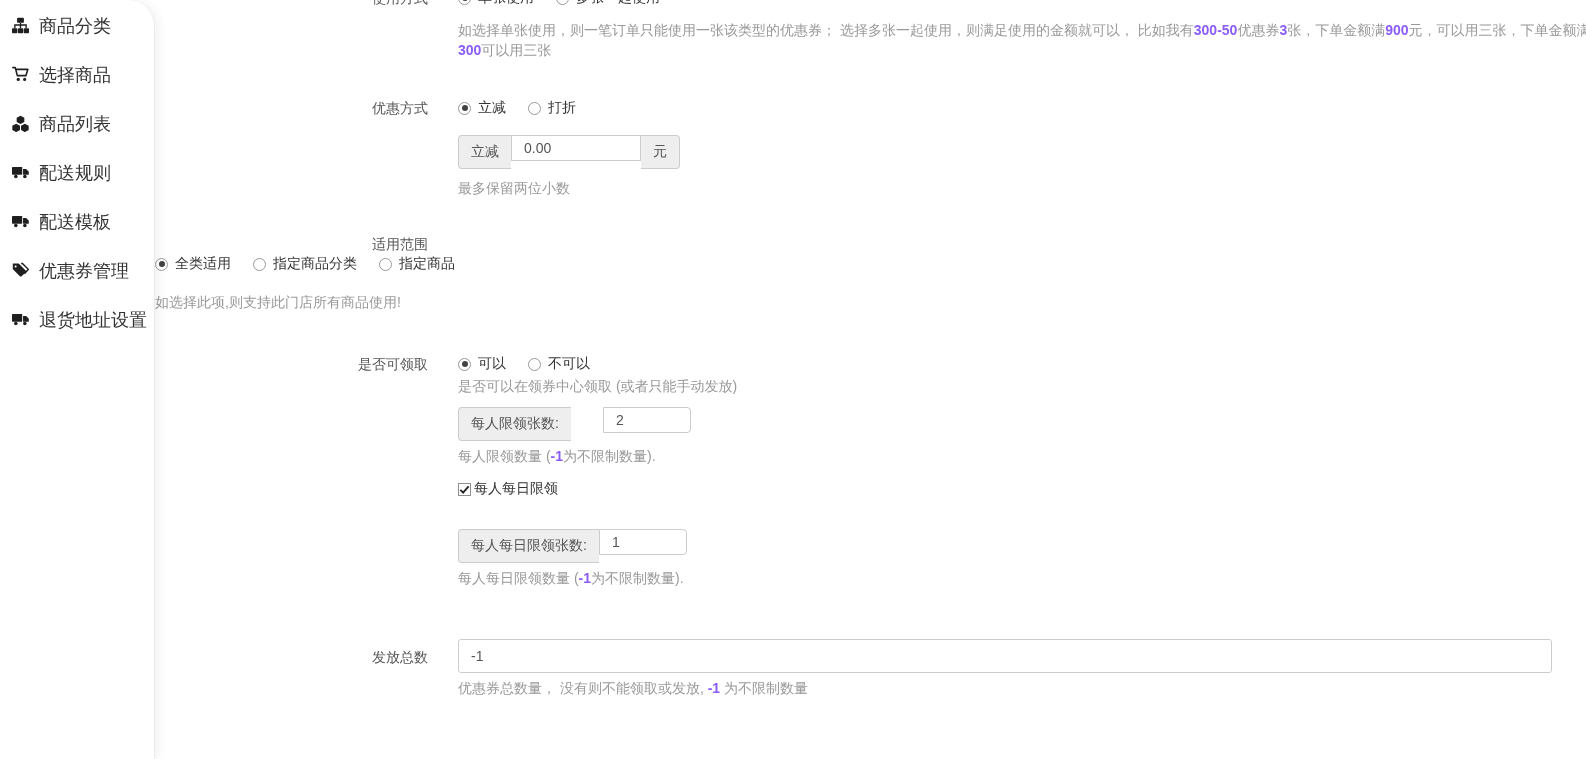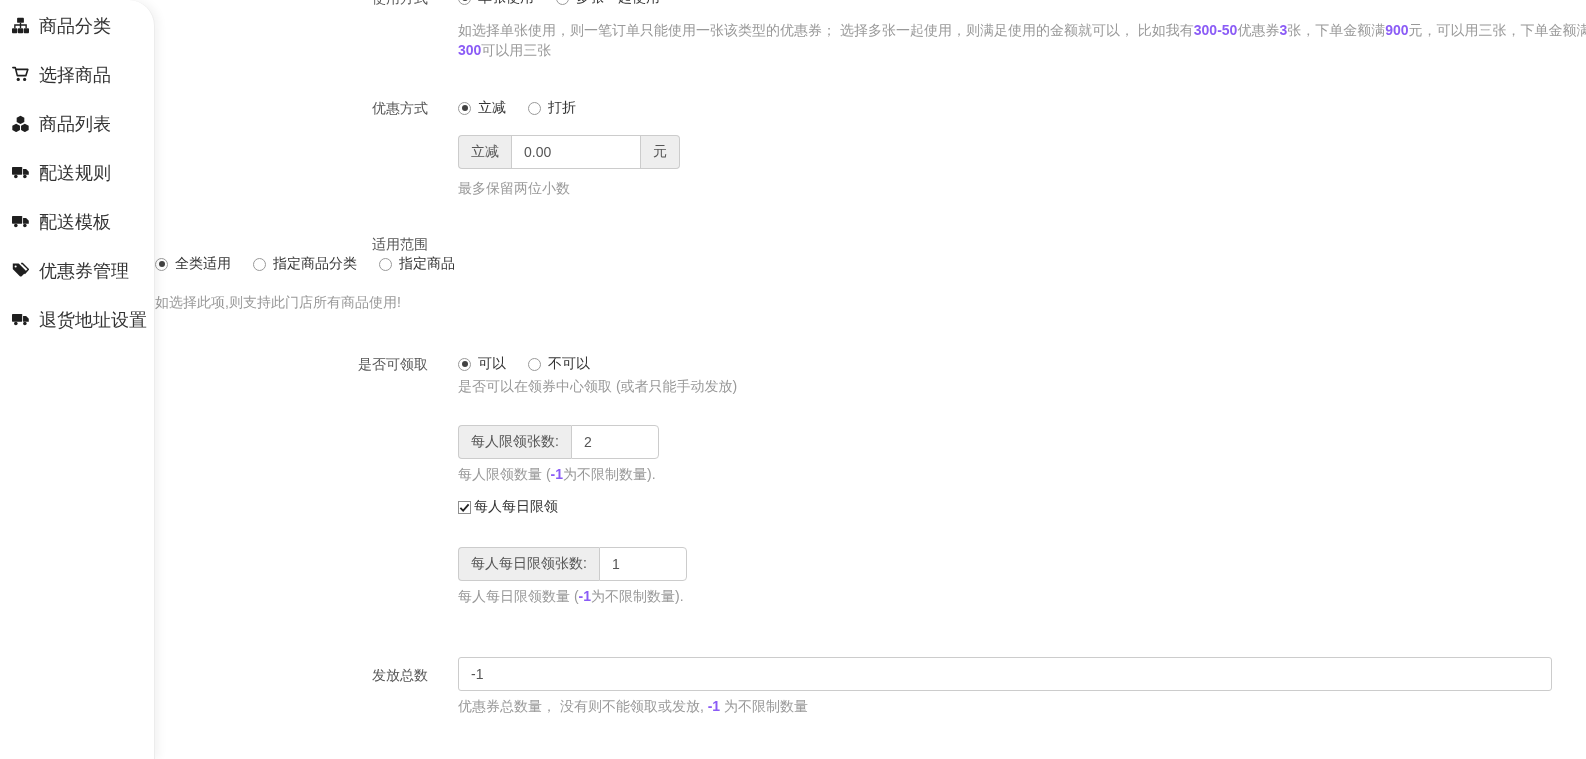--- a/index.html
+++ b/index.html
@@ -42,21 +42,21 @@
   .help .b { color:#8b5cf6; font-weight:bold; }
   .nowrap { white-space:nowrap; }
   .ig { display:inline-flex; height:34px; }
   .ig .addon {
     display:flex; align-items:center; padding:0 12px; background:#eee;
     border:1px solid #ccc; color:#555; font-size:14px; white-space:nowrap;
     border-radius:4px 0 0 4px; border-right:0;
   }
   .ig .addon.right { border-radius:0 4px 4px 0; border-left:0; border-right:1px solid #ccc; }
   .ig input {
-    height:34px; border:1px solid #ccc; padding:6px 12px; font-size:14px; color:#555;
+    height:26px; border:1px solid #ccc; padding:6px 12px; font-size:14px; color:#555;
     font-family:inherit; outline:none; border-radius:0;
   }
   .ig input.rounded-right { border-radius:0 4px 4px 0; }
   .cbx-line { display:flex; align-items:center; height:20px; font-size:14px; color:#333; cursor:pointer; }
   .cb {
     width:13px; height:13px; border:1px solid #8f8f8f; background:#fff;
     display:inline-flex; align-items:center; justify-content:center; margin-right:3px; flex:none;
   }
   .wide-input {
     width:1094px; height:34px; border:1px solid #ccc; border-radius:3px;
@@ -65,21 +65,21 @@
   
   .row-usage  { margin-top:0; }
   .row-usage .help { margin-top:12px; }
   .row-discount { margin-top:38px; }
   .row-discount .ig { margin-top:17px; }
   .row-discount .help { margin-top:9px; }
   .row-scope { margin-top:36px;flex-direction:column; }
   .row-scope .help { margin-top:18px; }
   .row-receive { margin-top:42px; }
   .row-receive .help-top { margin-top:2px; }
-  .row-receive .ig-limit { margin-top:29px; }
+  .row-receive .ig-limit { margin-top:11px;gap:32px; }
   .row-receive .help-limit { margin-top:5px; }
   .row-receive .cbx-line { margin-top:13px; }
   .row-receive .ig-daily { margin-top:30px; }
   .row-receive .help-daily { margin-top:5px; }
   .row-total { margin-top:51px; }
   .row-total .flabel { padding-top:10px; }
   .row-total .help { margin-top:5px; }
 </style>
 </head>
 <body>

